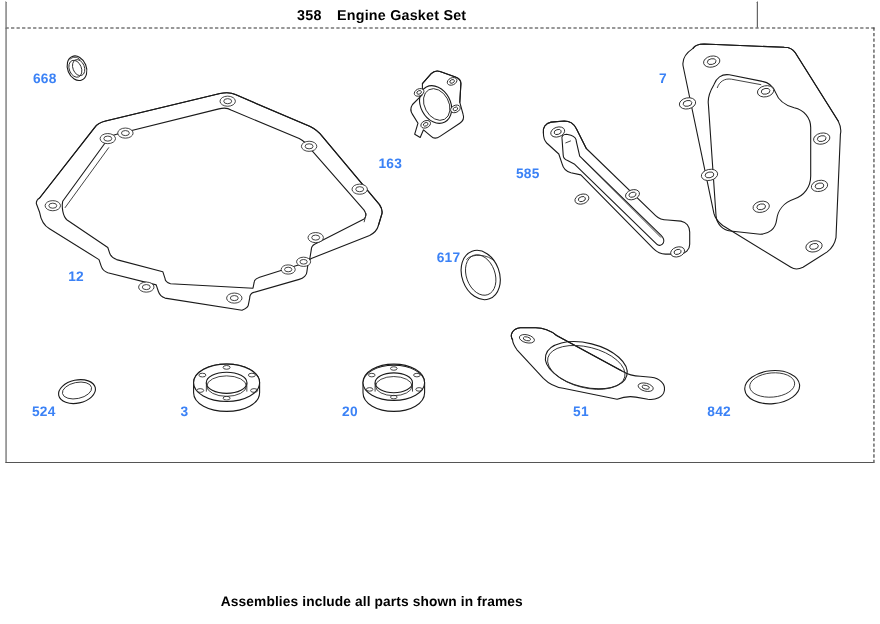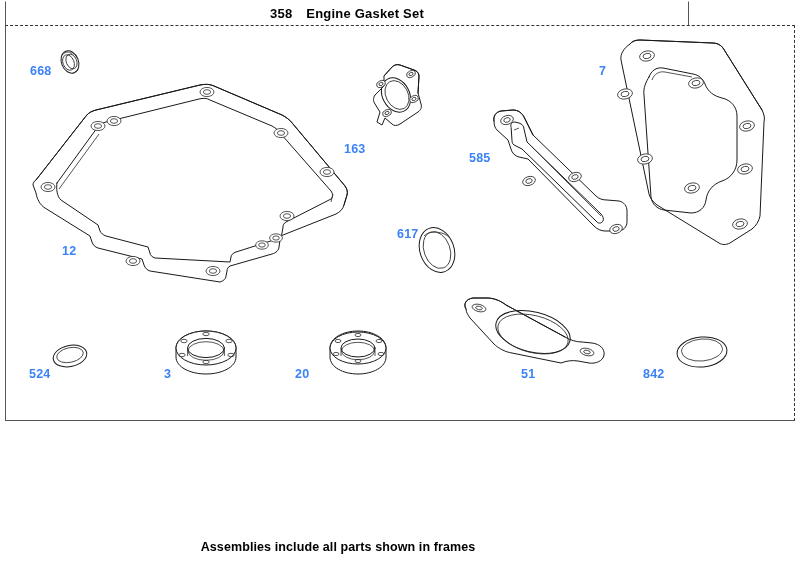--- a/index.html
+++ b/index.html
@@ -375,17 +375,17 @@
 </svg>
 
 <div class="callout" style="left:30px; top:64px;">668</div>
 <div class="callout" style="left:62px; top:244px;">12</div>
 <div class="callout" style="left:344px; top:94px;margin-top:48px;">163</div>
 <div class="callout" style="left:599px; top:64px;">7</div>
 <div class="callout" style="left:469px; top:151px;">585</div>
 <div class="callout" style="left:397px; top:227px;">617</div>
 <div class="callout" style="left:29px; top:367px;">524</div>
 <div class="callout" style="left:164px; top:367px;">3</div>
-<div class="callout" style="left:295px; top:367px;">20</div>
+<div class="callout" style="left:311px; top:367px;">20</div>
 <div class="callout" style="left:489px; top:367px;margin-left:32px;">51</div>
 <div class="callout" style="left:643px; top:367px;">842</div>
 
 <div id="footer-note">Assemblies include all parts shown in frames</div>
 
 </body></html>

